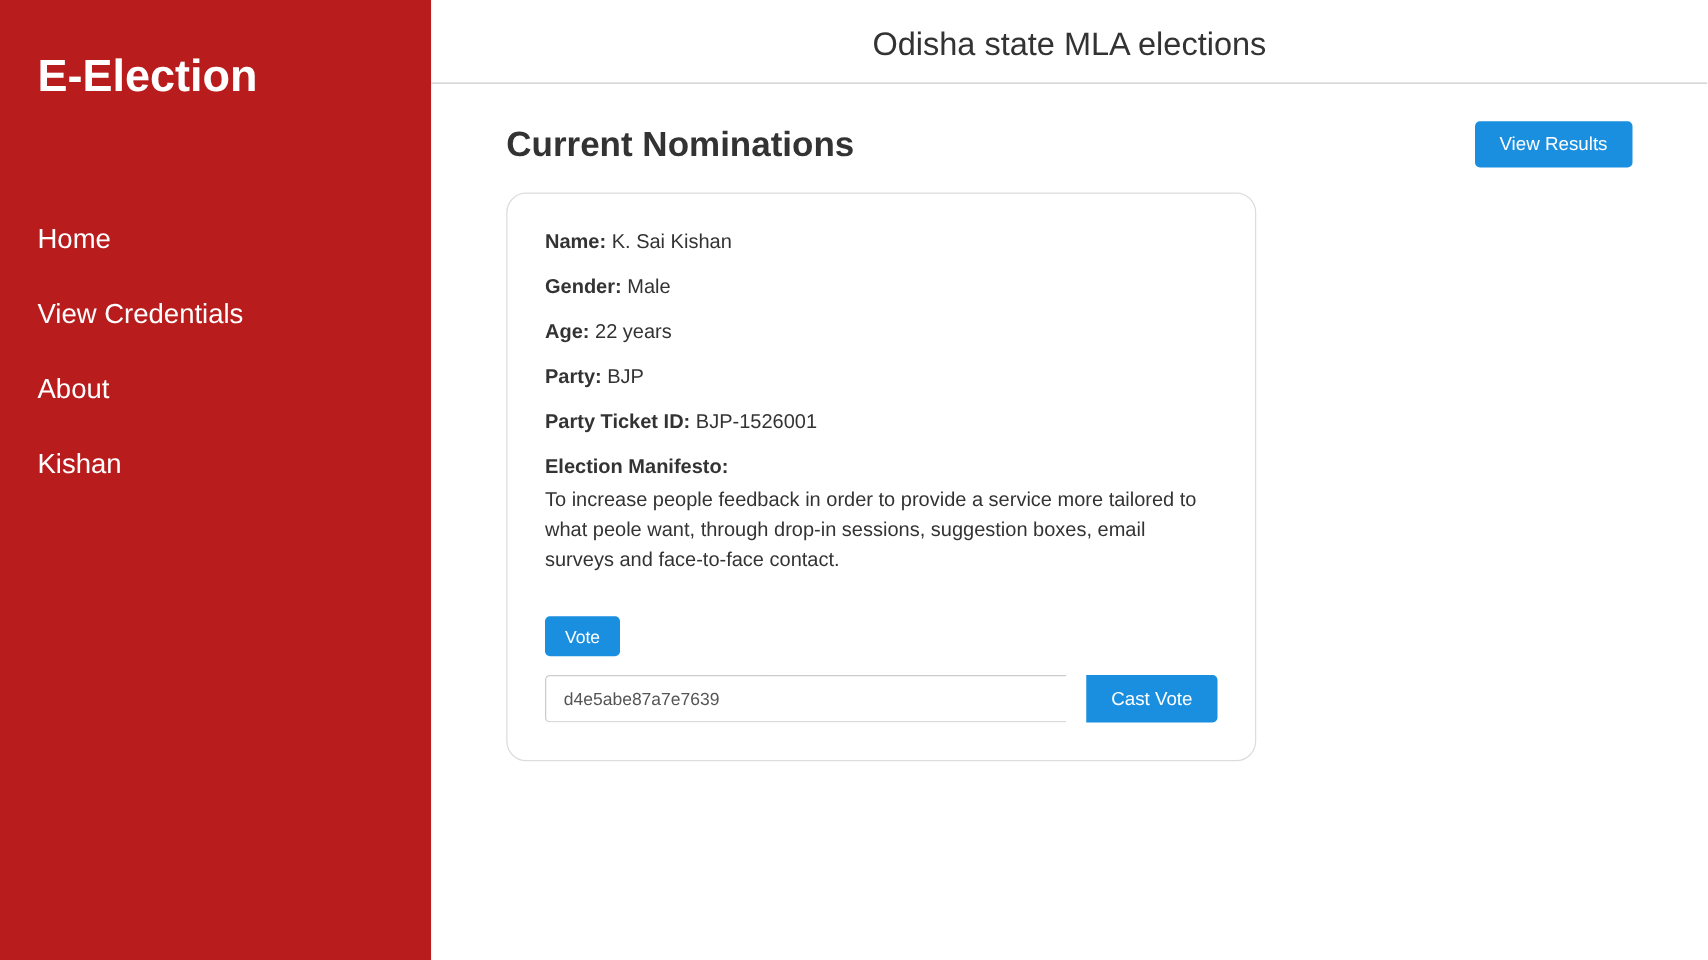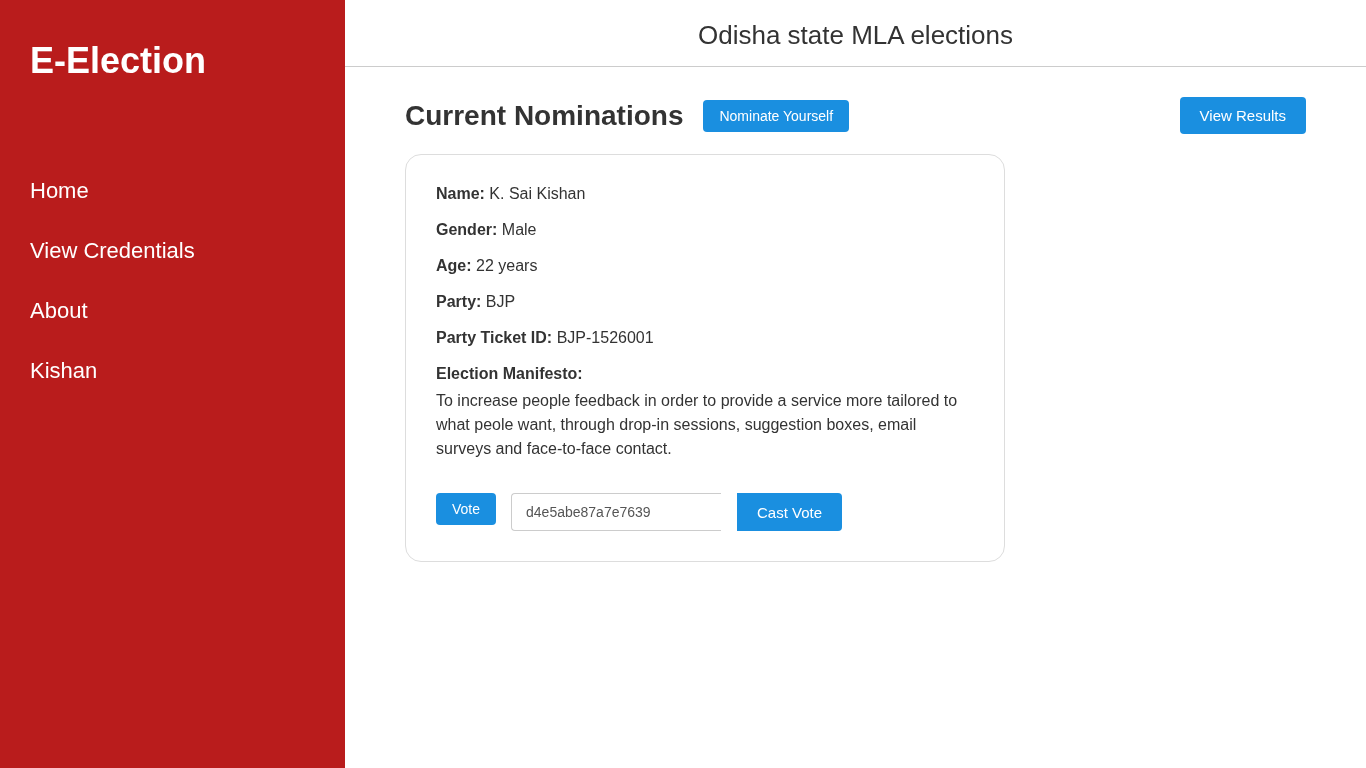--- a/index.html
+++ b/index.html
@@ -120,21 +120,21 @@
 
     .manifesto-text {
       font-size: 16px;
       color: #333333;
       line-height: 1.5;
     }
 
     .vote-section {
       margin-top: 32px;
       display: flex;
-      flex-direction: row;
+      flex-direction: column;
       gap: 15px;
     }
 
     .vote-input-row {
       display: flex;
       align-items: stretch;
       gap: 16px;
     }
 
     .vote-input {
@@ -173,23 +173,22 @@
 </div>
 
 <div class="main">
   <div class="page-title-bar">
     <span class="page-title-text">Odisha state MLA elections</span>
   </div>
 
   <div class="content-area">
 
     <div style="display:flex; align-items:center; justify-content:space-between; margin-bottom:20px;">
-      <div style="display:flex; align-items:center; gap:20px;">
+      <div style="display:flex; align-items:center; gap:37px;">
         <span class="nominations-title">Current Nominations</span>
-        <button class="btn-blue">Nominate Yourself</button>
       </div>
       <button class="view-results-btn">View Results</button>
     </div>
 
     <div class="nomination-card">
       <div class="candidate-field">
         <strong>Name:</strong>
         <span>K. Sai Kishan</span>
       </div>
       <div class="candidate-field">

